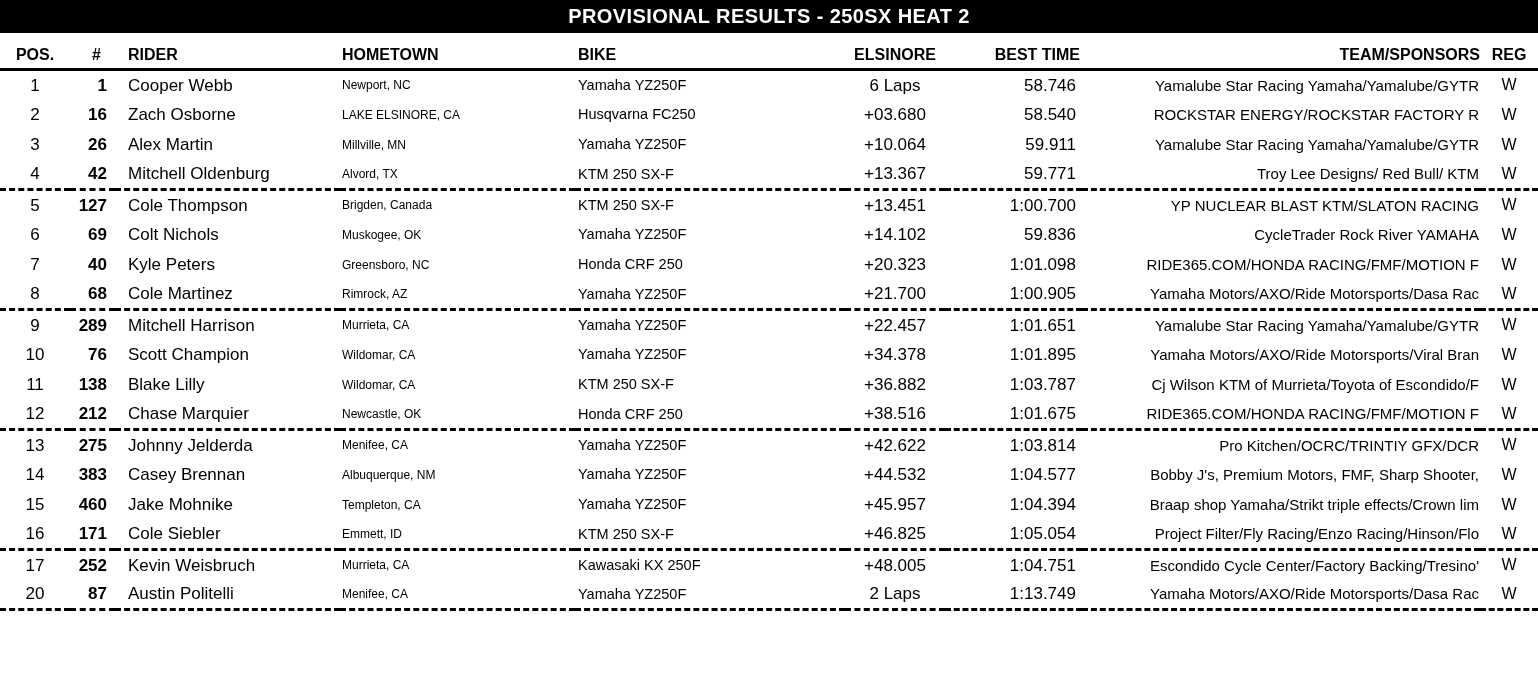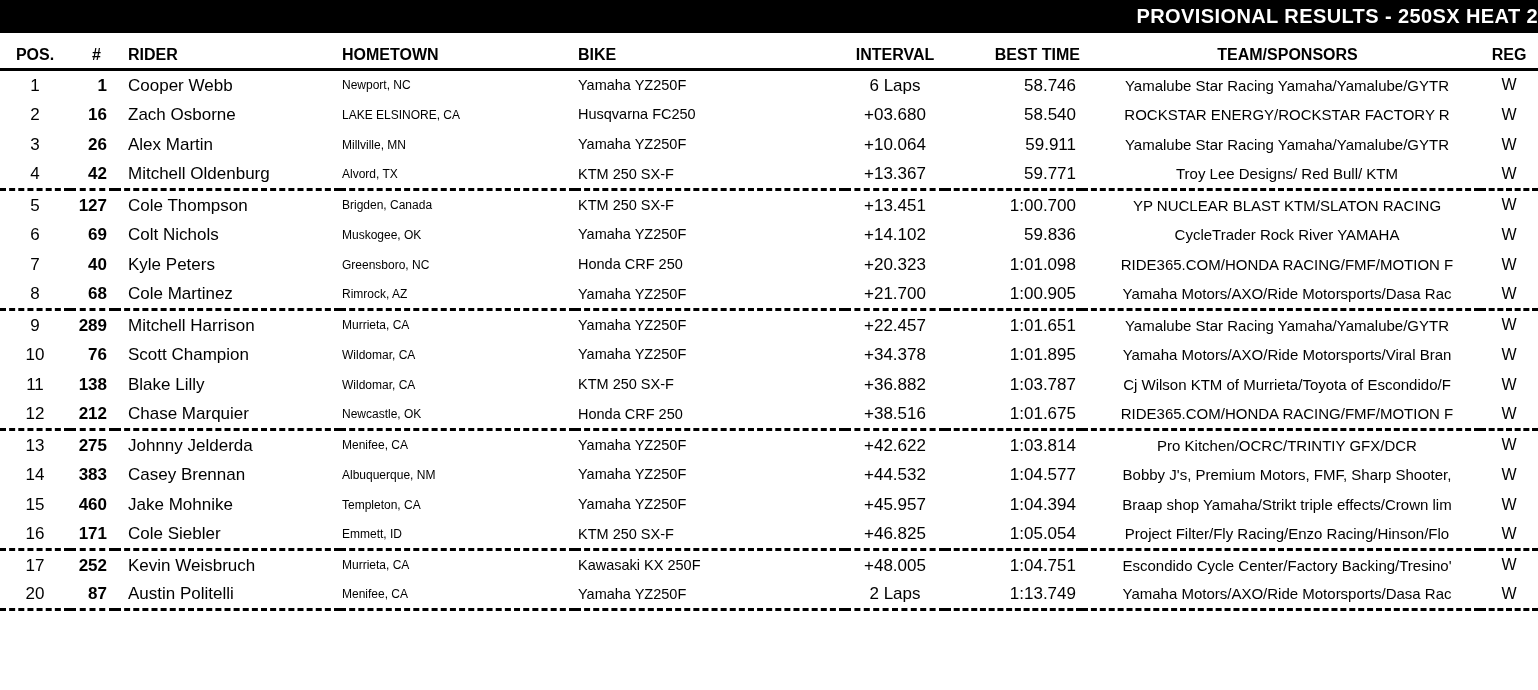--- a/index.html
+++ b/index.html
@@ -1,21 +1,21 @@
 <!DOCTYPE html>
 <html><head>
 <meta charset="utf-8">
 <style>
   html,body{margin:0;padding:0;background:#ffffff;}
   .sheet{
     width:1538px;height:690px;background:#fff;color:#000;
     font-family:"Liberation Sans",sans-serif;overflow:hidden;position:relative;
   }
   .title-bar{
-    height:33px;background:#000;display:flex;align-items:center;justify-content:flex-end;
+    height:33px;background:#000;display:flex;align-items:center;justify-content:center;
   }
   .title-bar span{
     color:#fff;font-weight:700;font-size:20px;letter-spacing:.4px;white-space:nowrap;
   }
   table.results{
     width:1538px;border-collapse:collapse;table-layout:fixed;
   }
   thead th{
     font-weight:700;font-size:16px;vertical-align:bottom;
     padding:13px 0 4px 0;border-bottom:3px solid #000;white-space:nowrap;overflow:hidden;margin-left:32px;
@@ -31,21 +31,21 @@
   .c-num{text-align:right;font-weight:700;padding-right:8px;}
   th.c-num{padding-right:14px;}
   .c-rider{text-align:left;padding-left:13px;}
   .c-hometown{text-align:left;font-size:12px;padding-left:2px;}
   th.c-hometown{font-size:16px;}
   .c-bike{text-align:left;font-size:14.5px;padding-left:3px;}
   th.c-bike{font-size:16px;}
   .c-interval{text-align:center;}
   .c-best{text-align:right;padding-right:6px;}
   th.c-best{padding-right:2px;}
-  .c-team{text-align:center;font-size:15px;padding-left:13px;}
+  .c-team{text-align:right;font-size:15px;padding-left:13px;}
   th.c-team{font-size:16px;}
   .c-reg{text-align:center;font-size:16px;}
 </style>
 </head>
 <body>
 
 <div class="sheet">
   <div class="title-bar">
     <span>PROVISIONAL RESULTS - 250SX HEAT 2</span>
   </div>
@@ -62,21 +62,21 @@
         <col style="width:398px">
         <col style="width:58px">
     </colgroup>
     <thead>
       <tr>
           <th class="c-pos">POS.</th>
           <th class="c-num">#</th>
           <th class="c-rider">RIDER</th>
           <th class="c-hometown">HOMETOWN</th>
           <th class="c-bike">BIKE</th>
-          <th class="c-interval">INTERVAL</th>
+          <th class="c-interval">ELSINORE</th>
           <th class="c-best">BEST TIME</th>
           <th class="c-team">TEAM/SPONSORS</th>
           <th class="c-reg">REG</th>
         </tr>
     </thead>
   <tbody>
         <tr>
           <td class="c-pos">1</td>
           <td class="c-num">1</td>
           <td class="c-rider">Cooper Webb</td>

